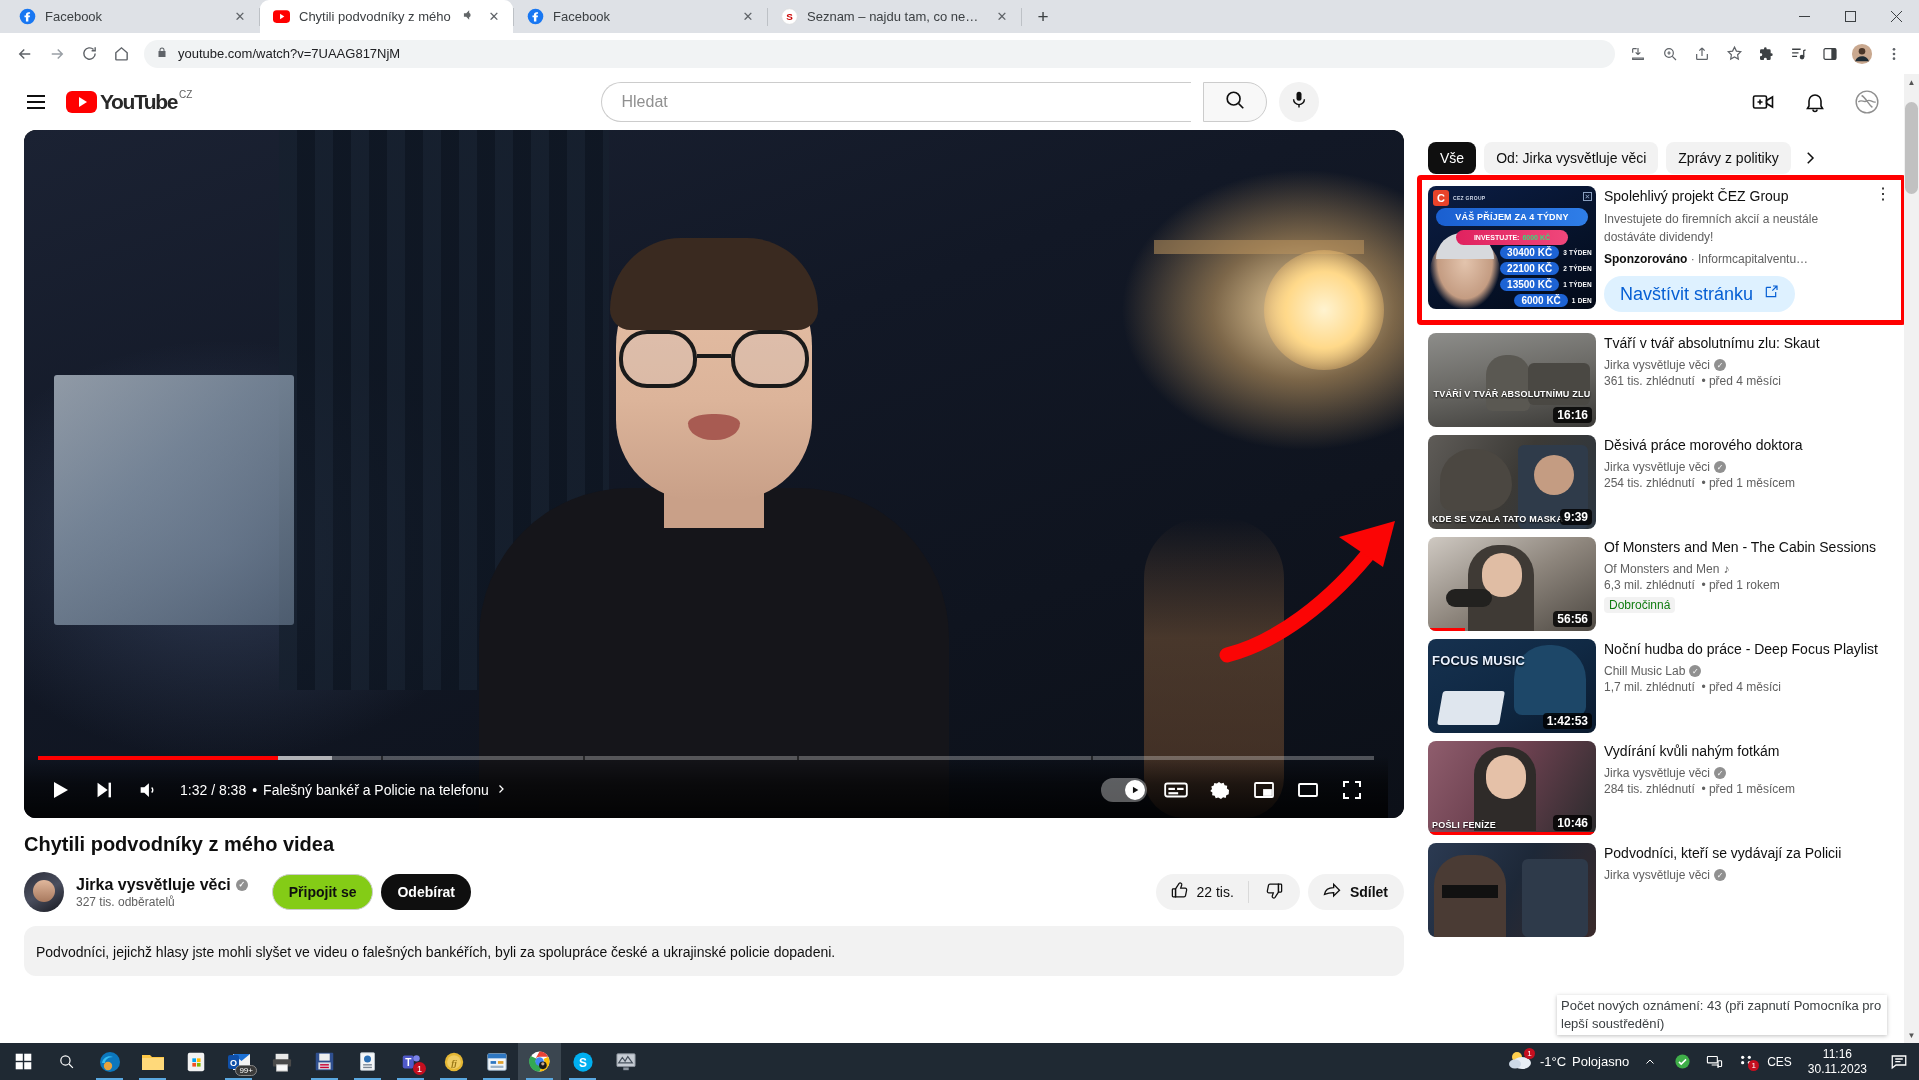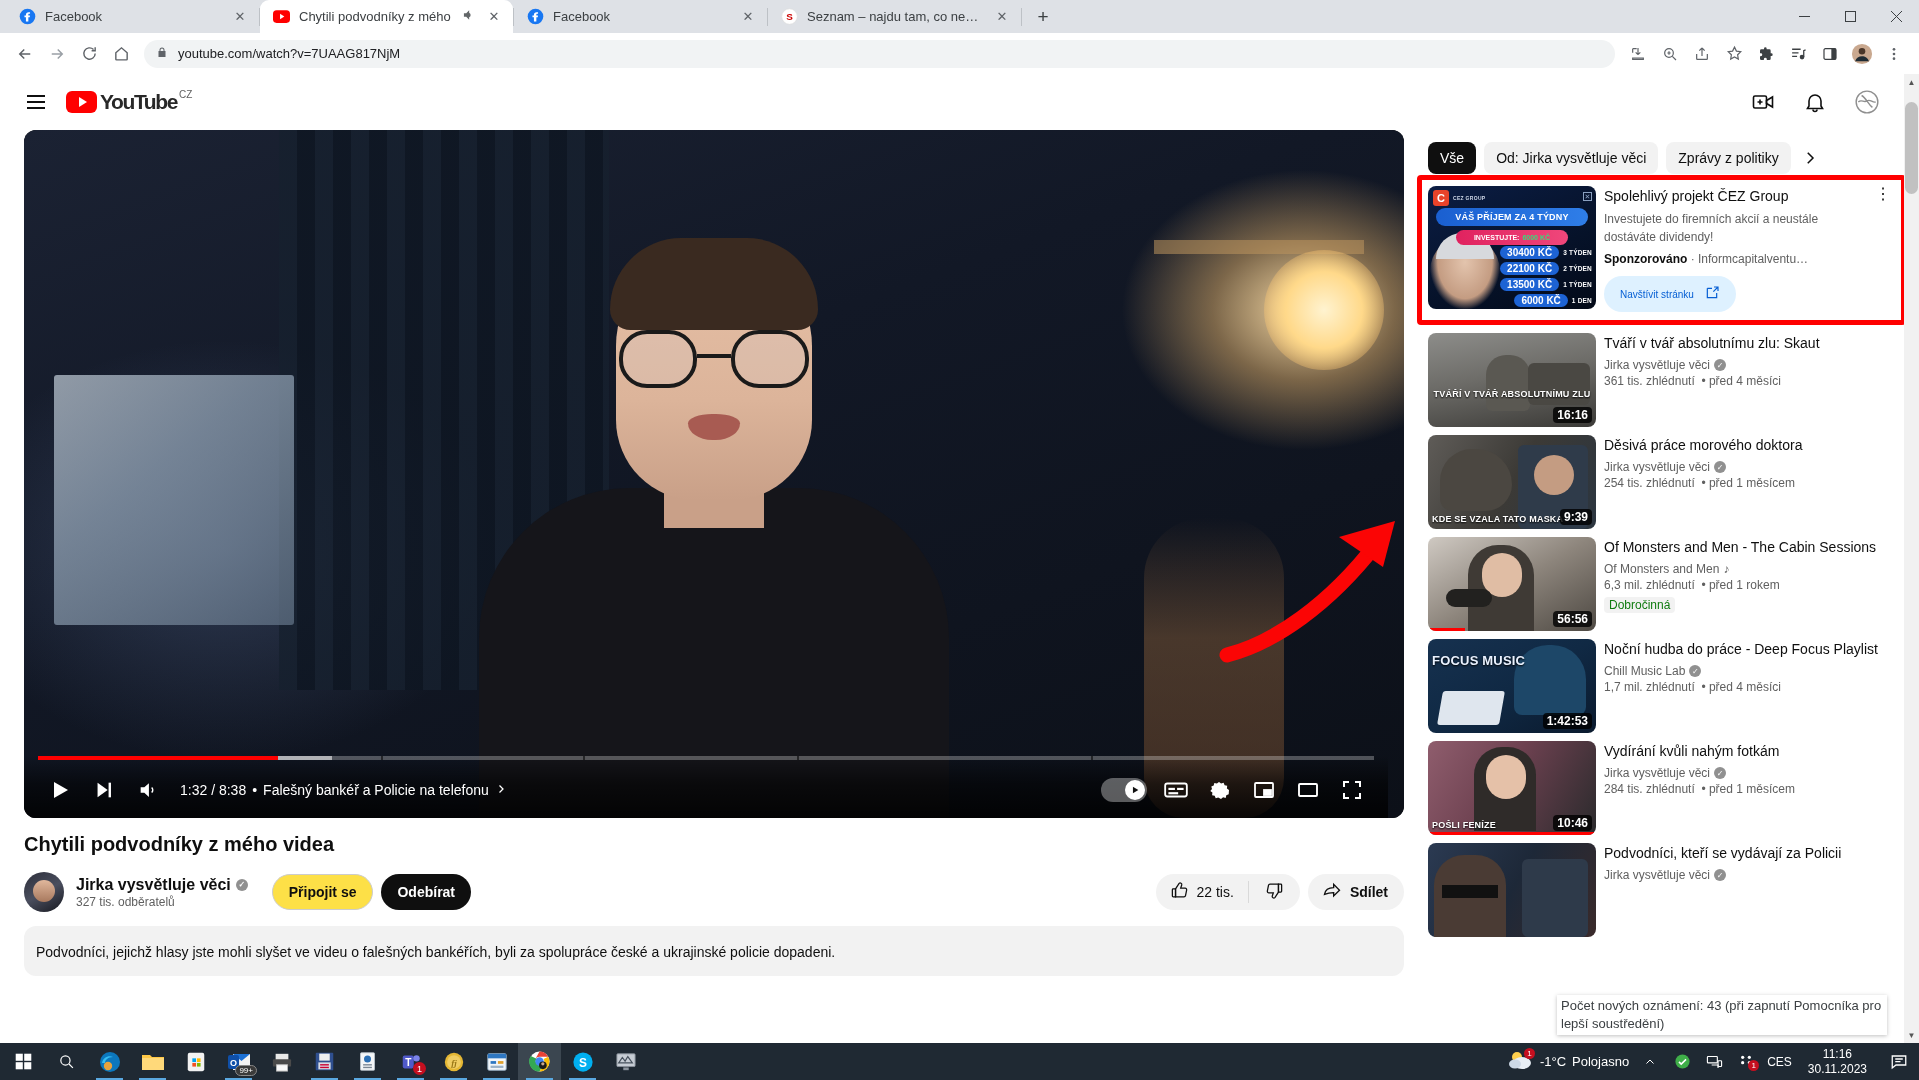--- a/index.html
+++ b/index.html
@@ -132,21 +132,21 @@
   .v-title { font-size:20px; font-weight:700; color:#0f0f0f; margin: 12px 0 4px 0; line-height:28px; }
   .v-meta-row { display:flex; align-items:center; margin-top:14px; }
   .v-avatar { width:40px;height:40px;border-radius:50%; overflow:hidden; flex:0 0 40px;
      background: linear-gradient(150deg,#2d2f3a 0%, #4a4e5e 50%, #16181f 100%); position:relative;}
   .v-avatar::after{content:""; position:absolute; left:9px; top:8px; width:22px;height:22px;border-radius:50%;
      background: linear-gradient(180deg,#e0b79c,#a8795e);}
   .v-chan { margin-left:12px; }
   .v-chan-name { font-size:16px; font-weight:600; color:#0f0f0f; display:flex; align-items:center; gap:5px;}
   .v-chan-subs { font-size:12px; color:#606060; margin-top:1px;}
   .pill { height:36px; border-radius:18px; display:flex; align-items:center; padding: 0 16px; font-size:14px; font-weight:600; }
-  .pill-outline { border:1px solid #ccc; color:#0f0f0f; background:#fde047; margin-left:24px;}
+  .pill-outline { border:1px solid #ccc; color:#0f0f0f; background:#84cc16; margin-left:24px;}
   .pill-dark { background:#0f0f0f; color:#fff; margin-left:8px;}
   .pill-grey { background:#f2f2f2; color:#0f0f0f; }
   .v-actions { margin-left:auto; display:flex; align-items:center; gap:8px; }
   .likebar { height:36px; border-radius:18px; background:#f2f2f2; display:flex; align-items:center; }
   .like { display:flex; align-items:center; gap:8px; padding:0 14px 0 14px; font-size:14px; font-weight:500; color:#0f0f0f;}
   .lb-sep { width:1px; height:22px; background:#d9d9d9;}
   .dislike { padding: 0 16px; display:flex; align-items:center;}
   .share { padding: 0 16px 0 14px; gap:8px; }
   .v-desc { margin-top:14px; background:#f2f2f2; border-radius:12px; padding: 12px 12px 14px 12px; }
   .v-desc-stats { font-size:14px; font-weight:600; color:#0f0f0f; }
@@ -185,21 +185,21 @@
   .ad-amt { background:#1d63d4; color:#fff; font-weight:bold; border-radius:9px; padding:1px 7px; font-size:10px;}
   .ad-wk { color:#fff; font-size:6.5px; font-weight:bold; letter-spacing:.2px;}
   .ad-x { position:absolute; right:4px; top:6px; width:9px;height:9px;border:1px solid #8aa0c0; color:#8aa0c0;
           font-size:7px; display:flex;align-items:center;justify-content:center;}
   .ad-info { flex:1 1 auto; min-width:0; }
   .ad-title { font-size:14px; font-weight:500; color:#0f0f0f; line-height:20px;}
   .ad-body { font-size:12px; color:#606060; line-height:18px; margin-top:4px;}
   .ad-spons { font-size:12px; color:#606060; margin-top:6px; white-space:nowrap; overflow:hidden; text-overflow:ellipsis;}
   .ad-spons b { color:#0f0f0f; font-weight:700;}
   .ad-cta { margin-top:10px; height:36px; border-radius:18px; background:#def1ff; color:#065fd4;
-            display:inline-flex; align-items:center; gap:10px; padding:0 16px; font-size:10px; font-weight:500;}
+            display:inline-flex; align-items:center; gap:10px; padding:0 16px; font-size:18px; font-weight:500;}
   .ad-menu { width:24px; flex:0 0 24px; display:flex; justify-content:center; color:#0f0f0f; font-size:16px; line-height:1;}
 
   .rec-list { display:flex; flex-direction:column; gap:8px; }
   .rec { display:flex; gap:8px; }
   .rec-thumb { width:168px; height:94px; flex:0 0 168px; border-radius:8px; position:relative; overflow:hidden; background:#222;}
   .rec-dur { position:absolute; right:4px; bottom:4px; background:rgba(0,0,0,.8); color:#fff; font-size:12px;
              font-weight:600; border-radius:4px; padding:1px 4px;}
   .rec-cap { position:absolute; left:4px; right:4px; bottom:5px; color:#fff; font-size:9px; font-weight:bold;
              text-shadow:0 1px 2px #000; letter-spacing:.2px; white-space:nowrap; overflow:hidden;}
   .rec-watched { position:absolute; left:0; bottom:0; height:3px; background:#f00;}
@@ -411,20 +411,42 @@
         <svg width="24" height="24" viewBox="0 0 24 24" fill="none" stroke="#0f0f0f" stroke-width="1.8">
             <path d="M3 6h18M3 12h18M3 18h18"></path>
           </svg>
       </div>
       <div class="yt-logo">
         <span class="yt-logo-play"></span>
         <span class="yt-logo-text">YouTube</span>
         <span class="yt-logo-cc">CZ</span>
       </div>
 
+      <div class="yt-search-wrap">
+        <div class="yt-search-box">
+          <span>Hledat</span>
+        </div>
+        <div class="yt-search-btn">
+          <span>
+            <svg width="22" height="22" viewBox="0 0 24 24" fill="none" stroke="#0f0f0f" stroke-width="1.8">
+                <circle cx="10.5" cy="10.5" r="7"></circle>
+                <path d="M16 16l5 5"></path>
+              </svg>
+          </span>
+        </div>
+        <div class="yt-mic">
+          <span>
+            <svg width="20" height="20" viewBox="0 0 24 24" fill="#0f0f0f">
+                <rect x="9" y="2" width="6" height="11" rx="3"></rect>
+                <path d="M5.5 11a6.5 6.5 0 0013 0" fill="none" stroke="#0f0f0f" stroke-width="1.7"></path>
+                <path d="M12 17.5V21" stroke="#0f0f0f" stroke-width="1.7"></path>
+              </svg>
+          </span>
+        </div>
+      </div>
 
       <div class="yt-header-right">
         <div class="yt-hr-icon">
           <svg width="24" height="24" viewBox="0 0 24 24" fill="none" stroke="#0f0f0f" stroke-width="1.6">
               <rect x="2.5" y="6" width="13" height="12" rx="1.5"></rect>
               <path d="M15.5 10.5L21.5 7v10l-6-3.5z"></path>
               <path d="M9 9.5v5M6.5 12h5"></path>
             </svg>
         </div>
         <div class="yt-hr-icon">

